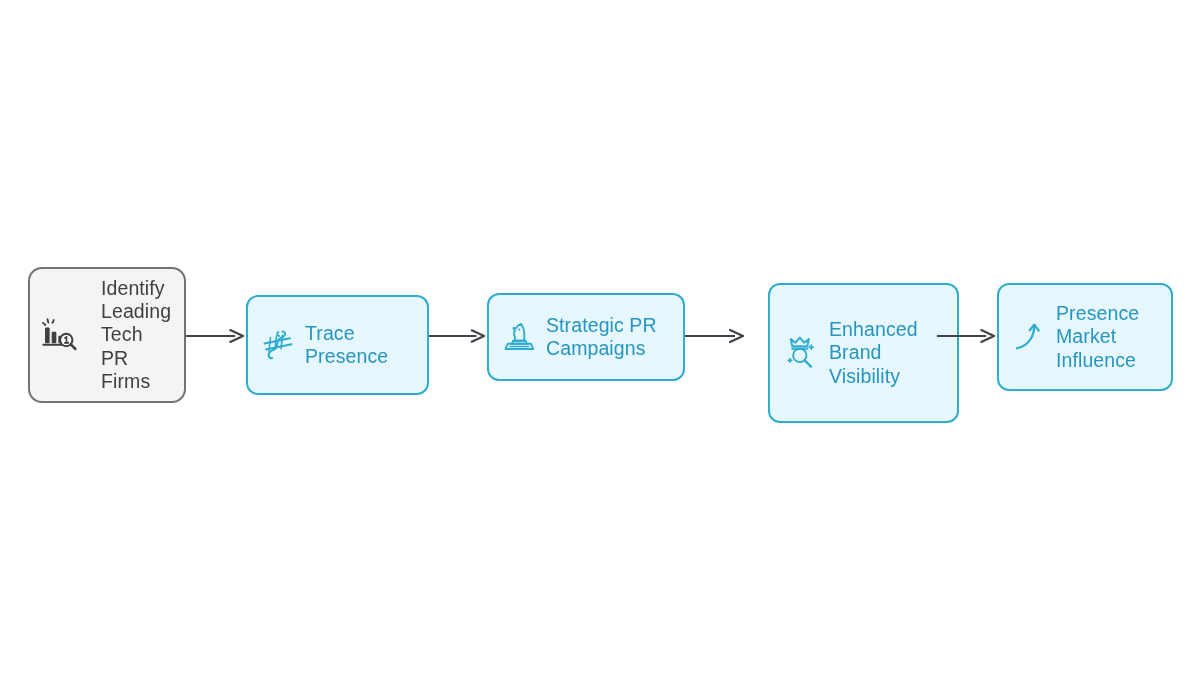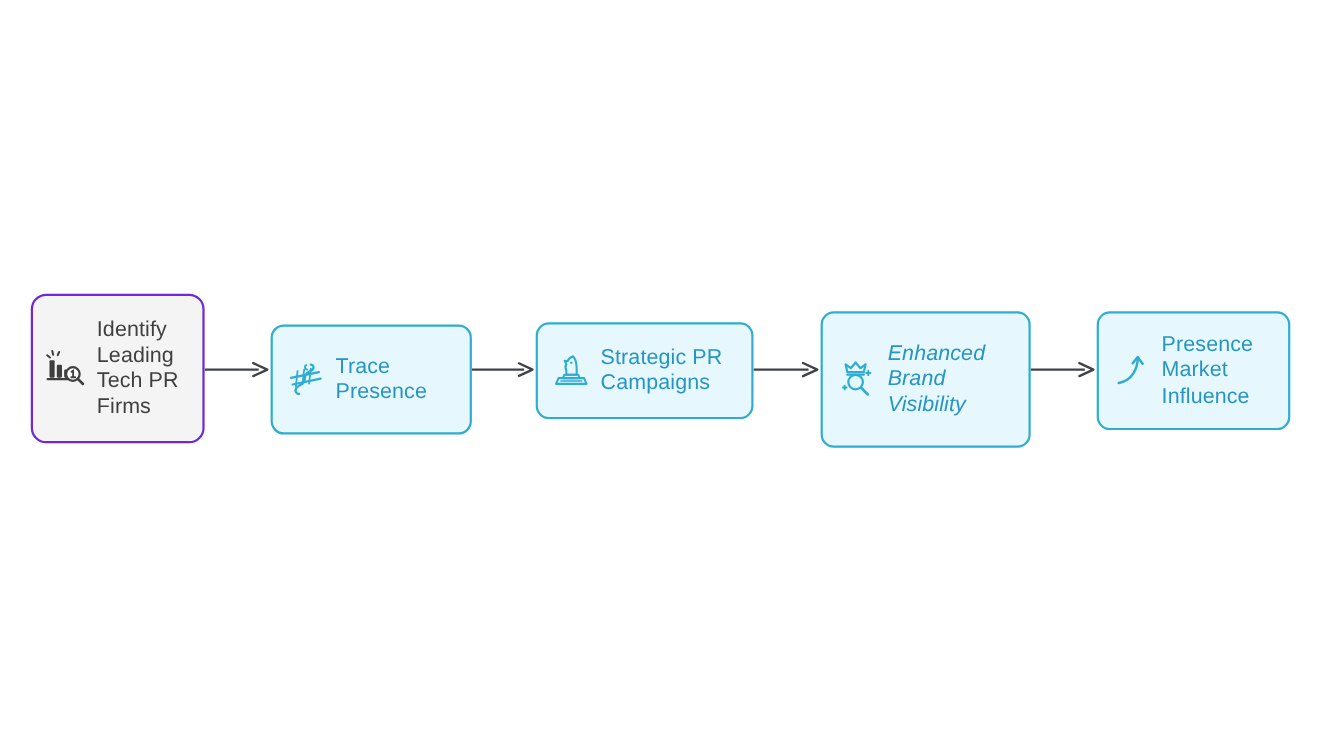--- a/index.html
+++ b/index.html
@@ -42,24 +42,24 @@
 
   .node-label {
     white-space: pre-line;
     line-height: 1.2;
     letter-spacing: 0.1px;
   }
 
   
   .node--start {
     background: #f4f4f4;
-    border: 2px solid #6d28d9;
+    border: 2px solid #737373;
     border-radius: 14px;
     padding: 10px 14px 10px 10px;
-    gap: 8px;
+    gap: 21px;
   }
   .node--start .node-label {
     color: #3f3f3f;
     font-size: 19.5px;
   }
 
   
   .node--step {
     background: #e6f8fd;
     border: 2px solid #2fadd0;
@@ -140,21 +140,21 @@
         <path d="M16 29 L33 29 L34.5 33 L14.5 33 Z"></path>
 
         <path d="M9 33 L40 33 L43 40 L6 40 Z"></path>
         <path d="M12 36.5 L37 36.5" stroke-width="2"></path>
       </svg>
     </span>
     <span class="node-label">Strategic PR
 Campaigns</span>
   </div>
 
-  <div class="node node--step" id="n3" style="left: 746px; top: 283px; width: 191px; height: 124px; font-style: italic;">
+  <div class="node node--step" id="n3" style="left: 768px; top: 283px; width: 191px; height: 140px;">
     <span class="node-icon">
       <svg class="icon-svg" width="38" height="38" viewBox="0 0 48 48" fill="none" stroke="#2fadd0" stroke-width="2.5" stroke-linecap="round" stroke-linejoin="round">
 
         <path d="M13 15.5 L11 6.5 L17 11 L22.5 4.5 L28 11 L34 6.5 L32 15.5 Z"></path>
         <path d="M13 18.5 L32 18.5" stroke-width="2.6"></path>
 
         <circle cx="22.5" cy="27" r="8.4"></circle>
         <path d="M28.6 33.2 L36.5 41.2" stroke-width="3"></path>
 
         <path d="M37 14 L37 19 M34.5 16.5 L39.5 16.5" stroke-width="2.2"></path>

